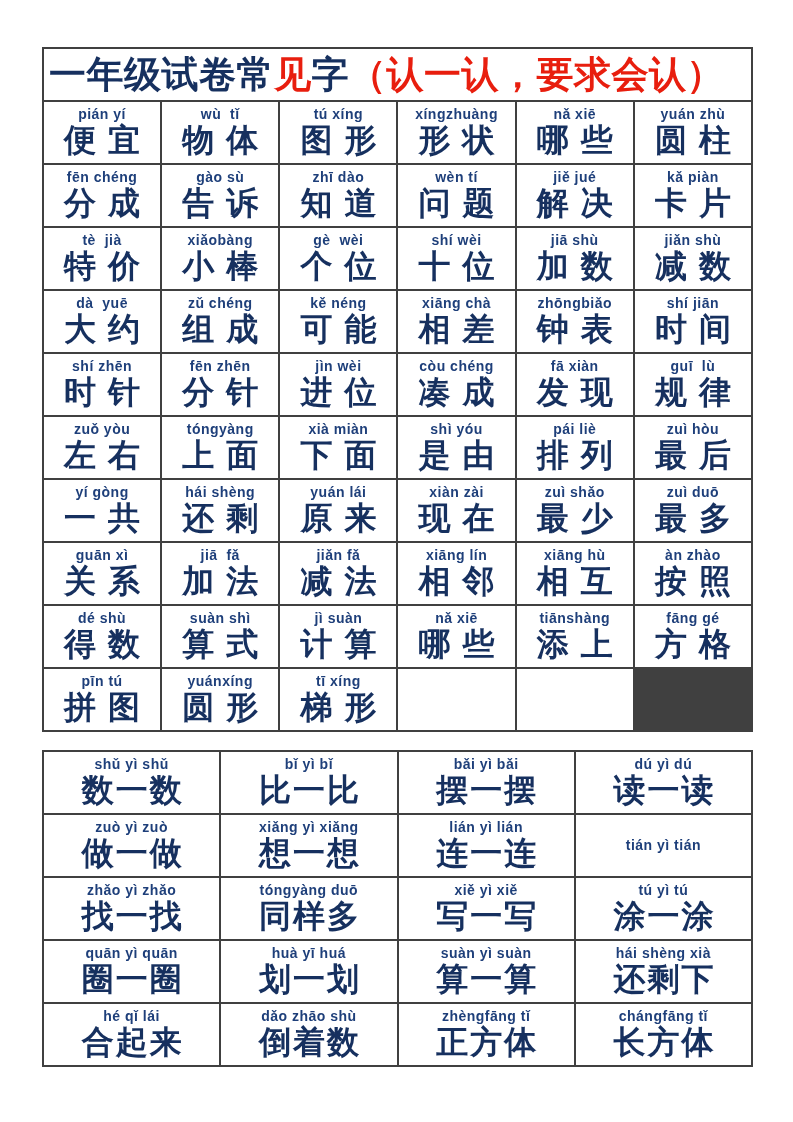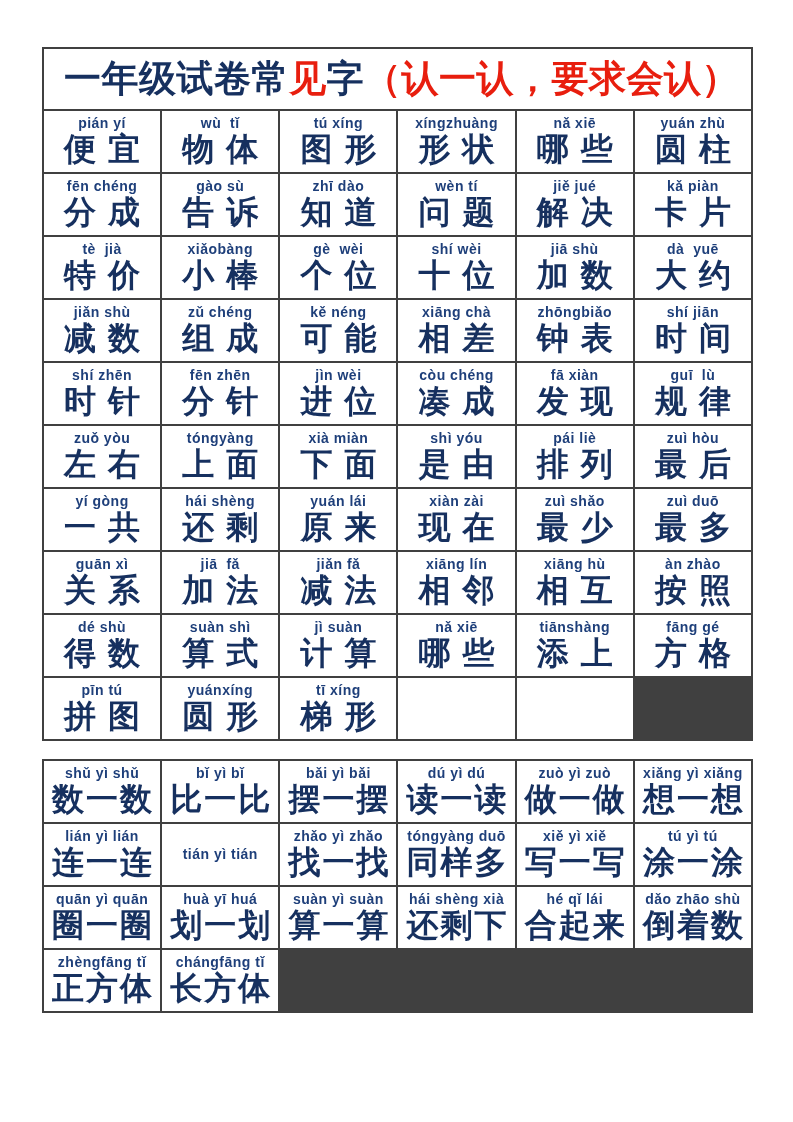--- a/index.html
+++ b/index.html
@@ -22,28 +22,28 @@
   }
   .grid {
     display: grid;
     background: var(--border, #404040);
     border: 2px solid var(--border, #404040);
     gap: 2px;
     box-sizing: border-box;
     width: 711px;
   }
   .t1 { grid-template-columns: repeat(6, 1fr); }
-  .t2 { grid-template-columns: repeat(6, 1fr); margin-top: 18px; }
+  .t2 { grid-template-columns: repeat(4, 1fr); margin-top: 18px; }
   .title-cell {
     grid-column: 1 / -1;
-    height: 60px;
+    height: 51px;
     background: #ffffff;
     display: flex;
     align-items: center;
-    padding-left: 20px;
+    padding-left: 5px;
     font-size: 37px;
     font-weight: bold;
     letter-spacing: 0.5px;
     white-space: nowrap;
     overflow: hidden;
   }
   .seg-navy { color: var(--navy, #16305f); }
   .seg-red  { color: var(--red, #e81e0e); }
   .cell {
     height: 61px;
@@ -148,26 +148,26 @@
       </div>
       <div class="cell">
         <div class="pinyin">shí wèi</div>
         <div class="hanzi">十位</div>
       </div>
       <div class="cell">
         <div class="pinyin">jiā shù</div>
         <div class="hanzi">加数</div>
       </div>
       <div class="cell">
+        <div class="pinyin">jiǎn shù</div>
+        <div class="hanzi">减数</div>
+      </div>
+      <div class="cell">
         <div class="pinyin">dà  yuē</div>
         <div class="hanzi">大约</div>
-      </div>
-      <div class="cell">
-        <div class="pinyin">jiǎn shù</div>
-        <div class="hanzi">减数</div>
       </div>
       <div class="cell">
         <div class="pinyin">zǔ chéng</div>
         <div class="hanzi">组成</div>
       </div>
       <div class="cell">
         <div class="pinyin">kě néng</div>
         <div class="hanzi">可能</div>
       </div>
       <div class="cell">

